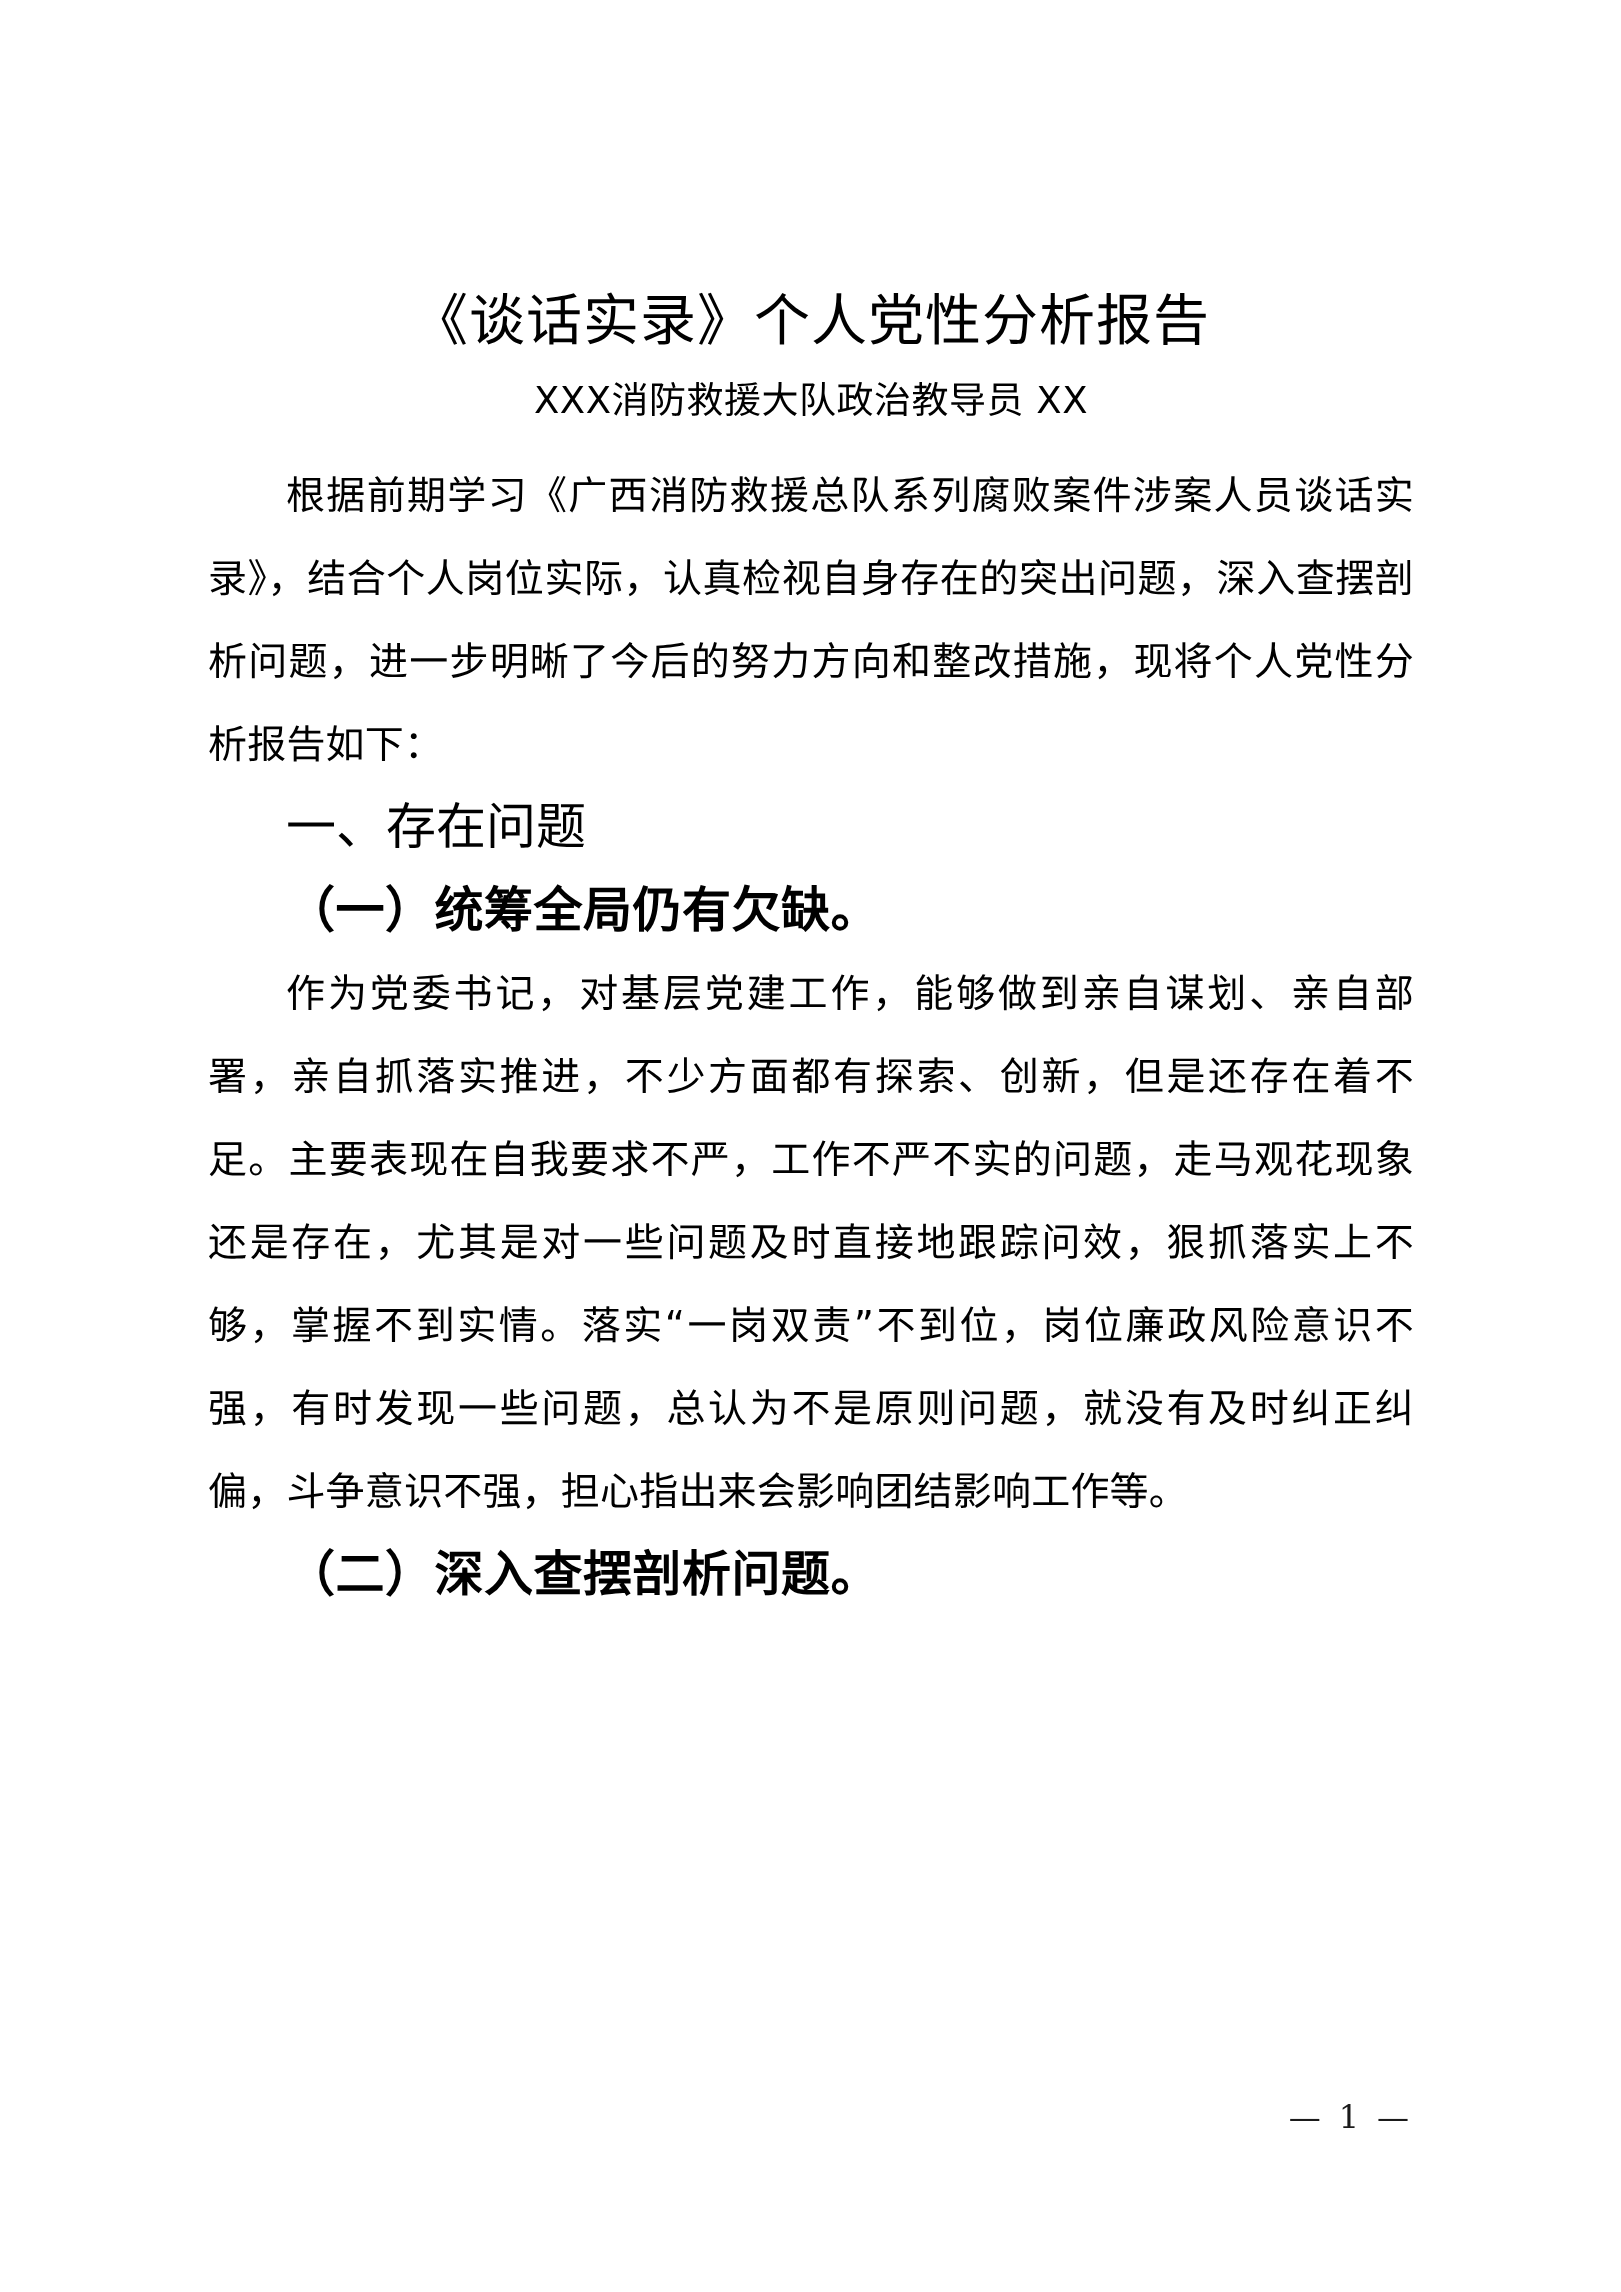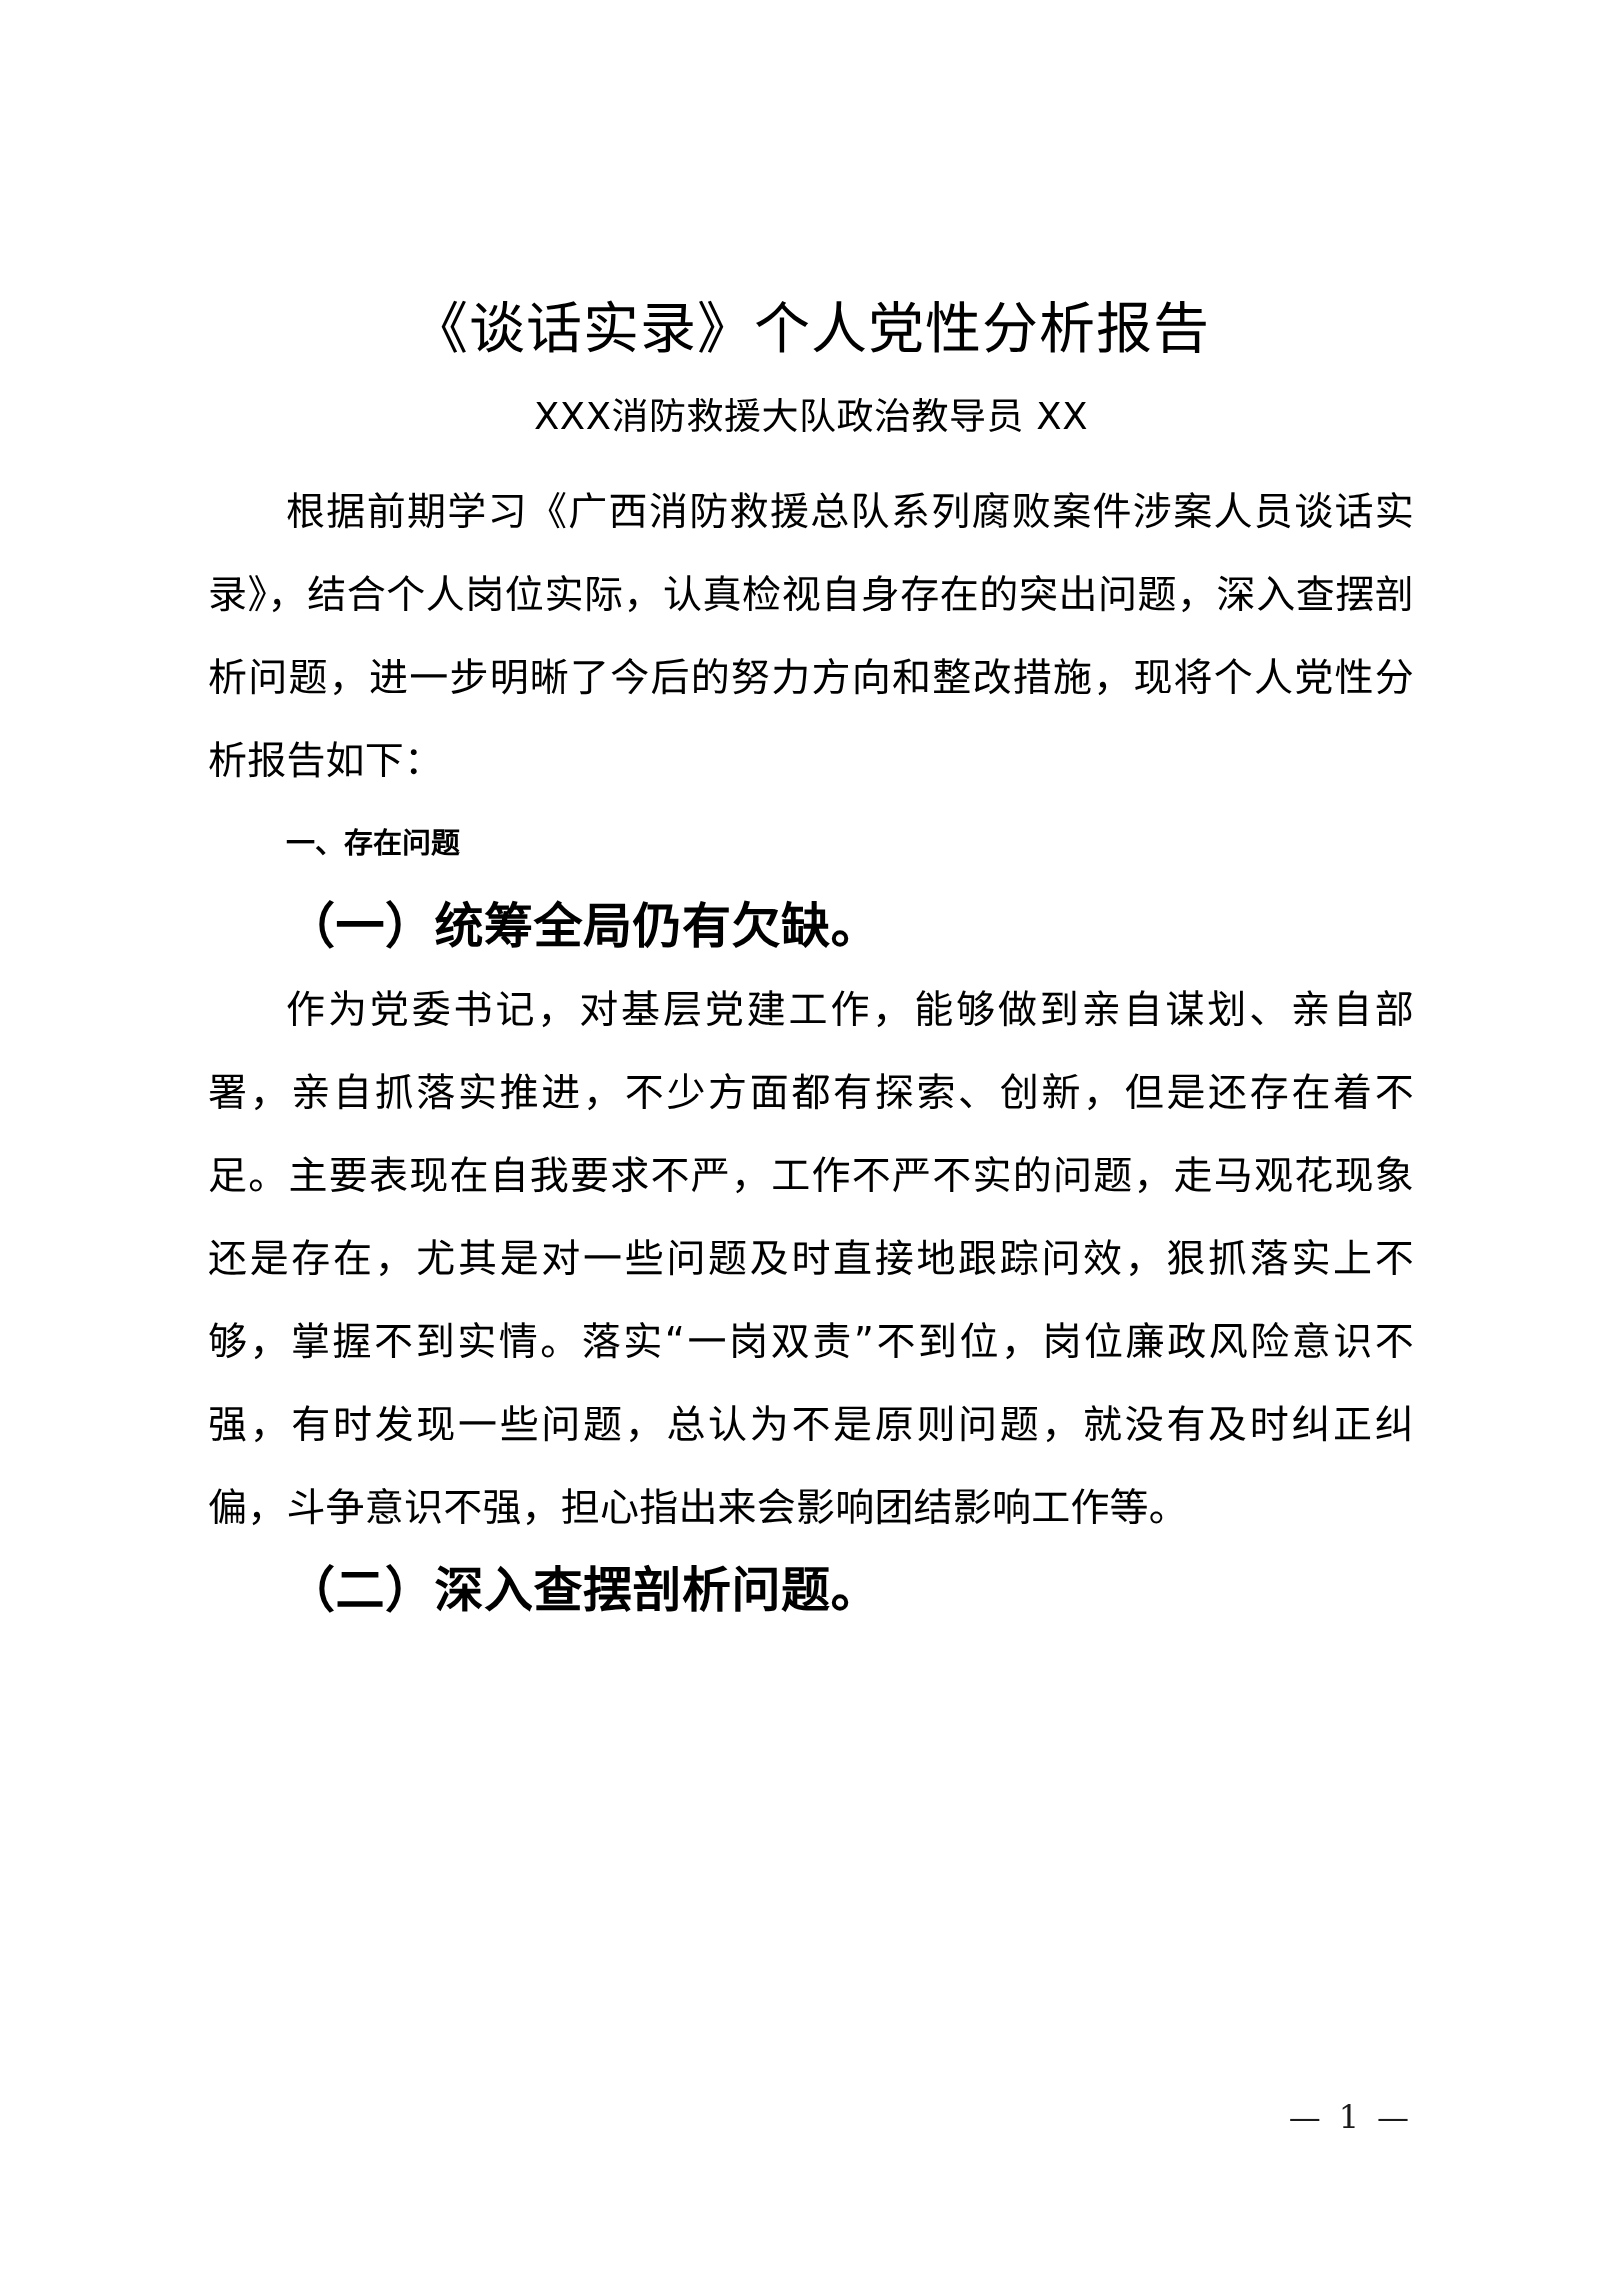--- a/index.html
+++ b/index.html
@@ -37,21 +37,21 @@
   }
 
   
   .doc-title {
     font-family: "DejaVu Sans", "Liberation Sans", sans-serif;
     font-size: 56px;
     font-weight: 400;
     letter-spacing: 1px;
     text-align: center;
     line-height: 1.2;
-    margin: 16px;
+    margin: 8px;
     padding-top: 279px;
     white-space: nowrap;
   }
   .doc-subtitle {
     font-family: "DejaVu Sans", "Liberation Sans", sans-serif;
     font-size: 37px;
     font-weight: 400;
     text-align: center;
     line-height: 1.25;
     margin: 4px;
@@ -69,22 +69,22 @@
     text-align: justify;
     text-justify: inter-character;
     text-indent: 78px;
     margin: 0;
     letter-spacing: 0.2px;
   }
   .para.first { padding-top: 25.5px; }
 
   .heading-num {
     font-family: "DejaVu Sans", "Liberation Sans", sans-serif;
-    font-size: 29px;
-    font-weight: 700;
+    font-size: 50px;
+    font-weight: 400;
     line-height: 83px;
     text-indent: 78px;
     margin: 0;
   }
   .heading-sub {
     font-family: Liberation Sans, sans-serif;
     font-size: 49px;
     font-weight: 700;
     line-height: 83px;
     text-indent: 78px;

